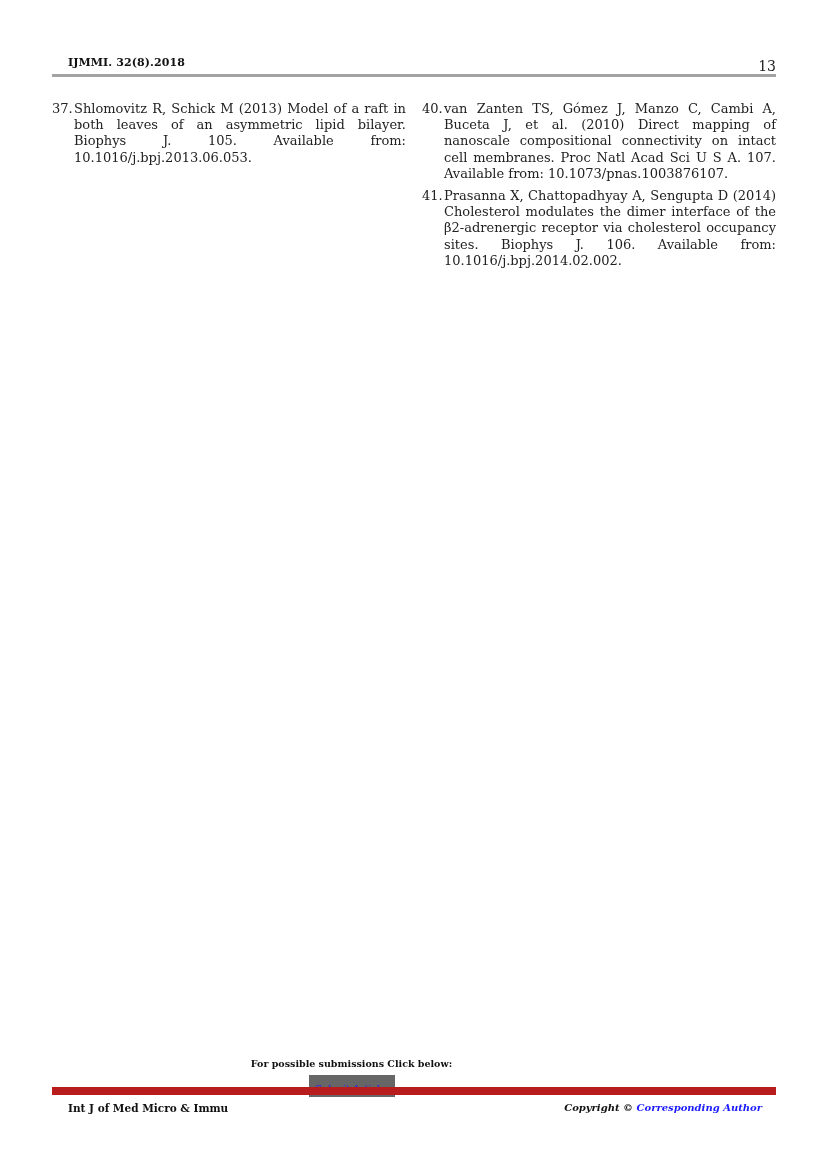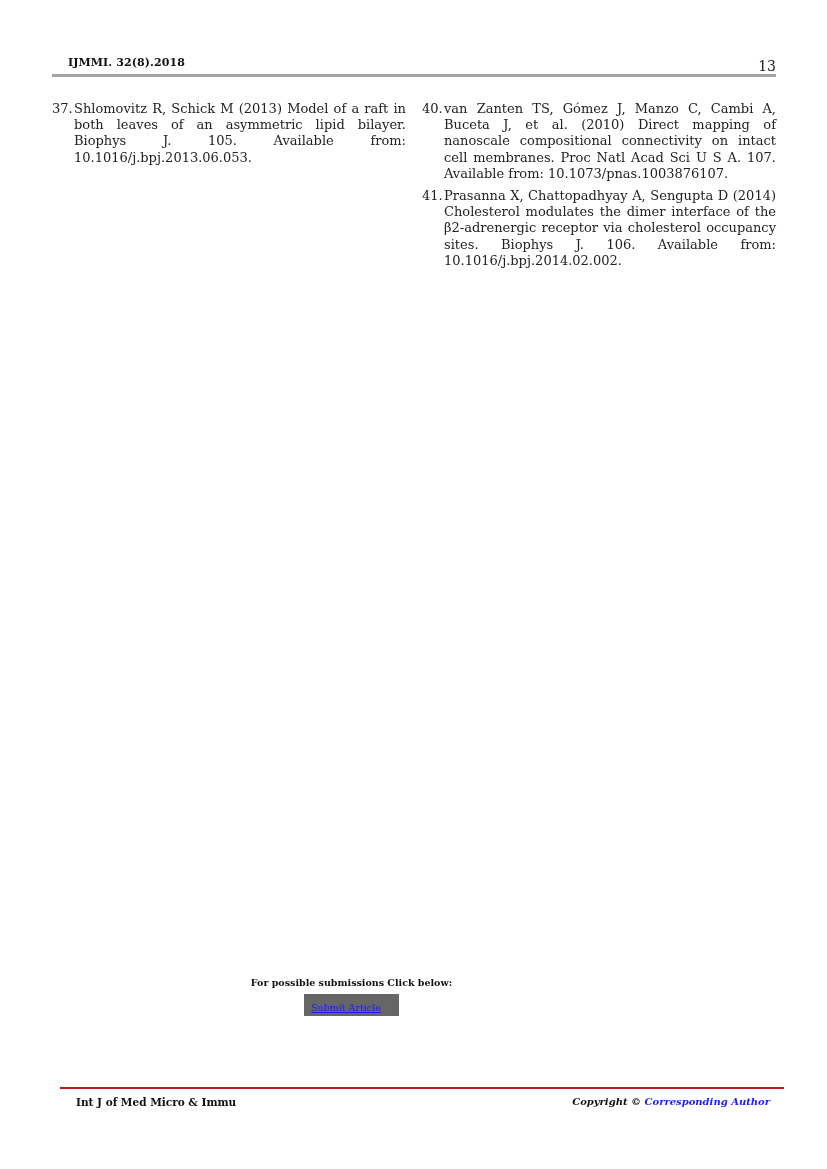--- a/index.html
+++ b/index.html
@@ -61,50 +61,50 @@
       left: 0;
       top: 0;
       width: 20px;
     }
     .ref-text {
       display: block;
     }
     .submit-area {
       position: absolute;
       left: 0;
-      top: 976px;
+      top: 1057px;
       width: 703px;
       text-align: center;
     }
     .submit-prompt {
       font-weight: bold;
       font-size: 9.5px;
       color: #111111;
       line-height: 14px;
     }
     .submit-btn {
       display: inline-block;
       margin-top: 4px;
       background: #666666;
-      padding: 2px 16px 5px 7px;
+      padding: 2px 7px 5px 7px;
       width: 72px;
       height: 15px;
       text-align: left;
     }
     .submit-btn a {
       color: #1a1aff;
       text-decoration: underline;
       font-size: 9.5px;
     }
     .footer {
       position: absolute;
-      left: 60px;
+      left: 52px;
       top: 1087px;
       width: 724px;
-      border-top: 2px solid #b91c1c;
+      border-top: 8px solid #b91c1c;
       height: 30px;
     }
     .footer-journal {
       position: absolute;
       left: 16px;
       top: 7px;
       font-weight: bold;
       font-size: 10.5px;
       color: #111111;
     }

